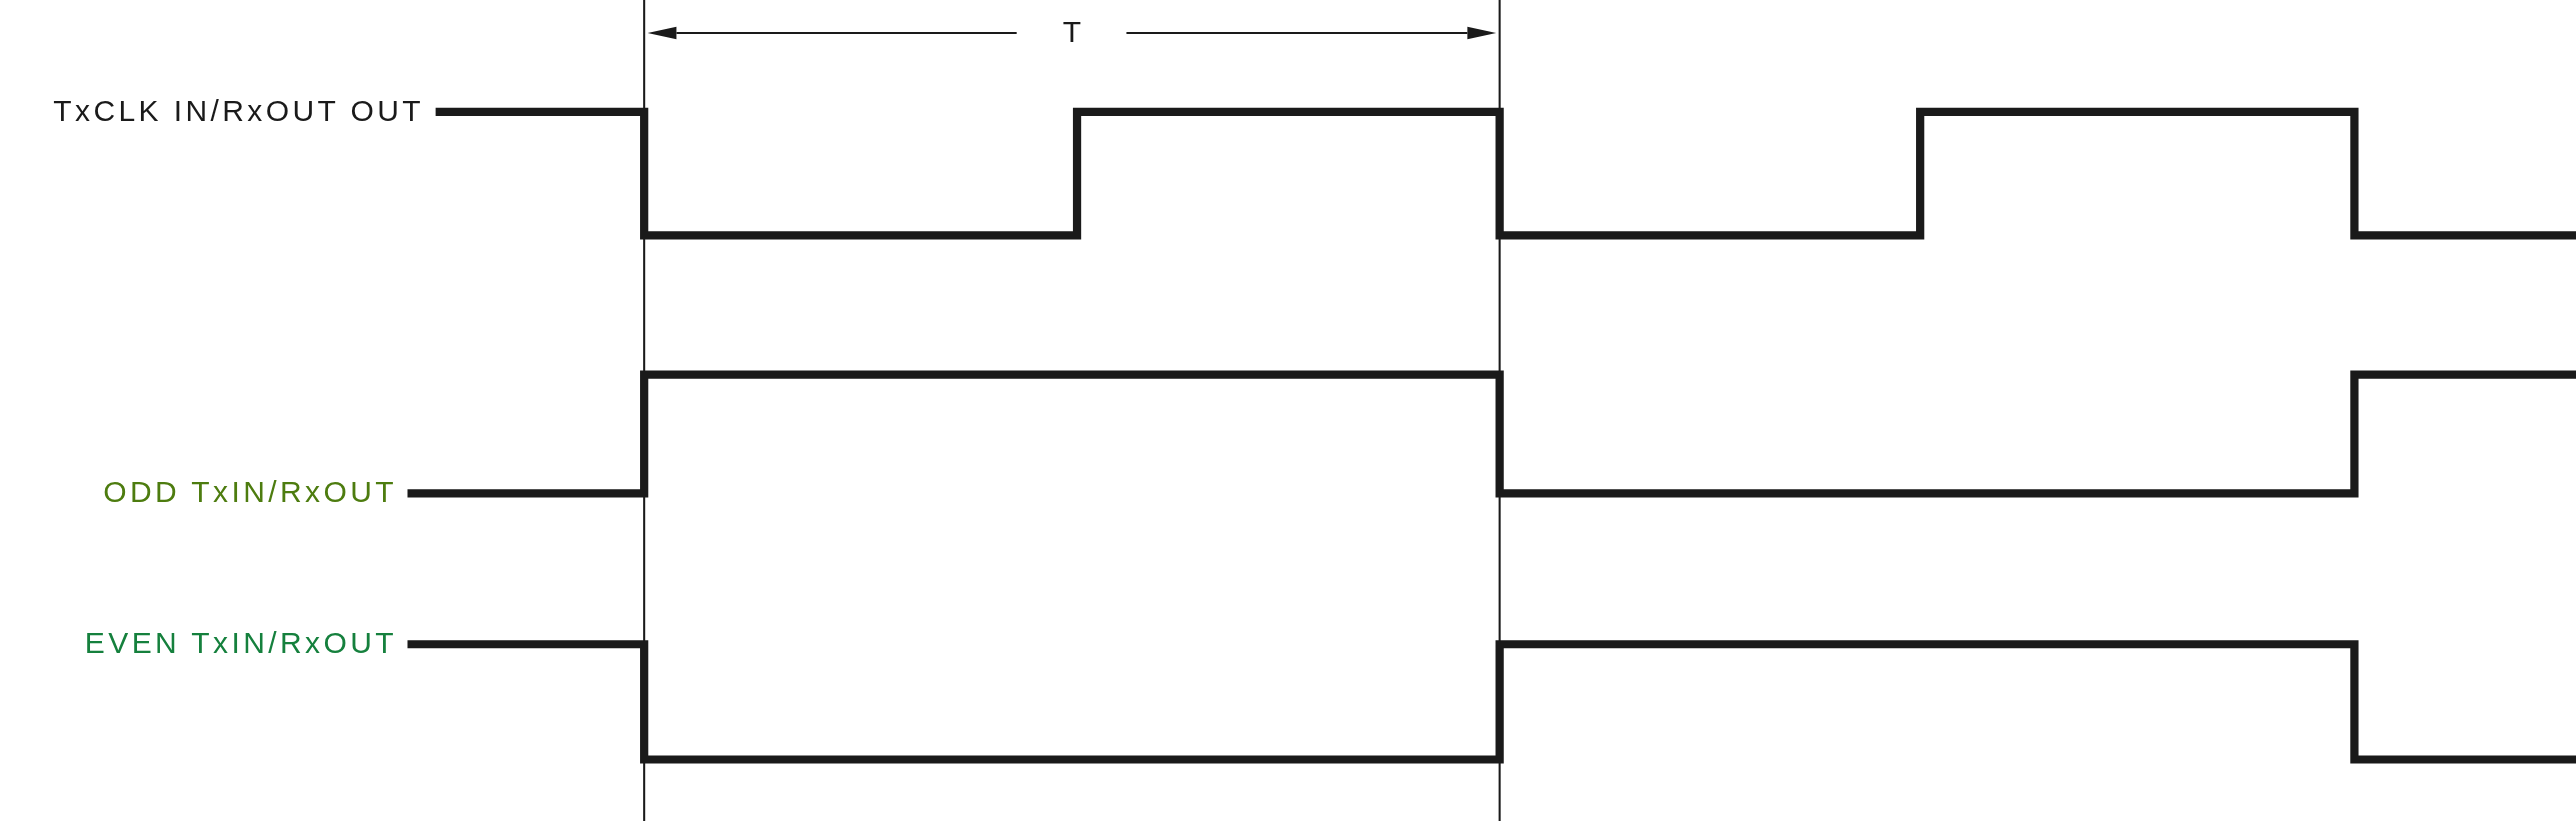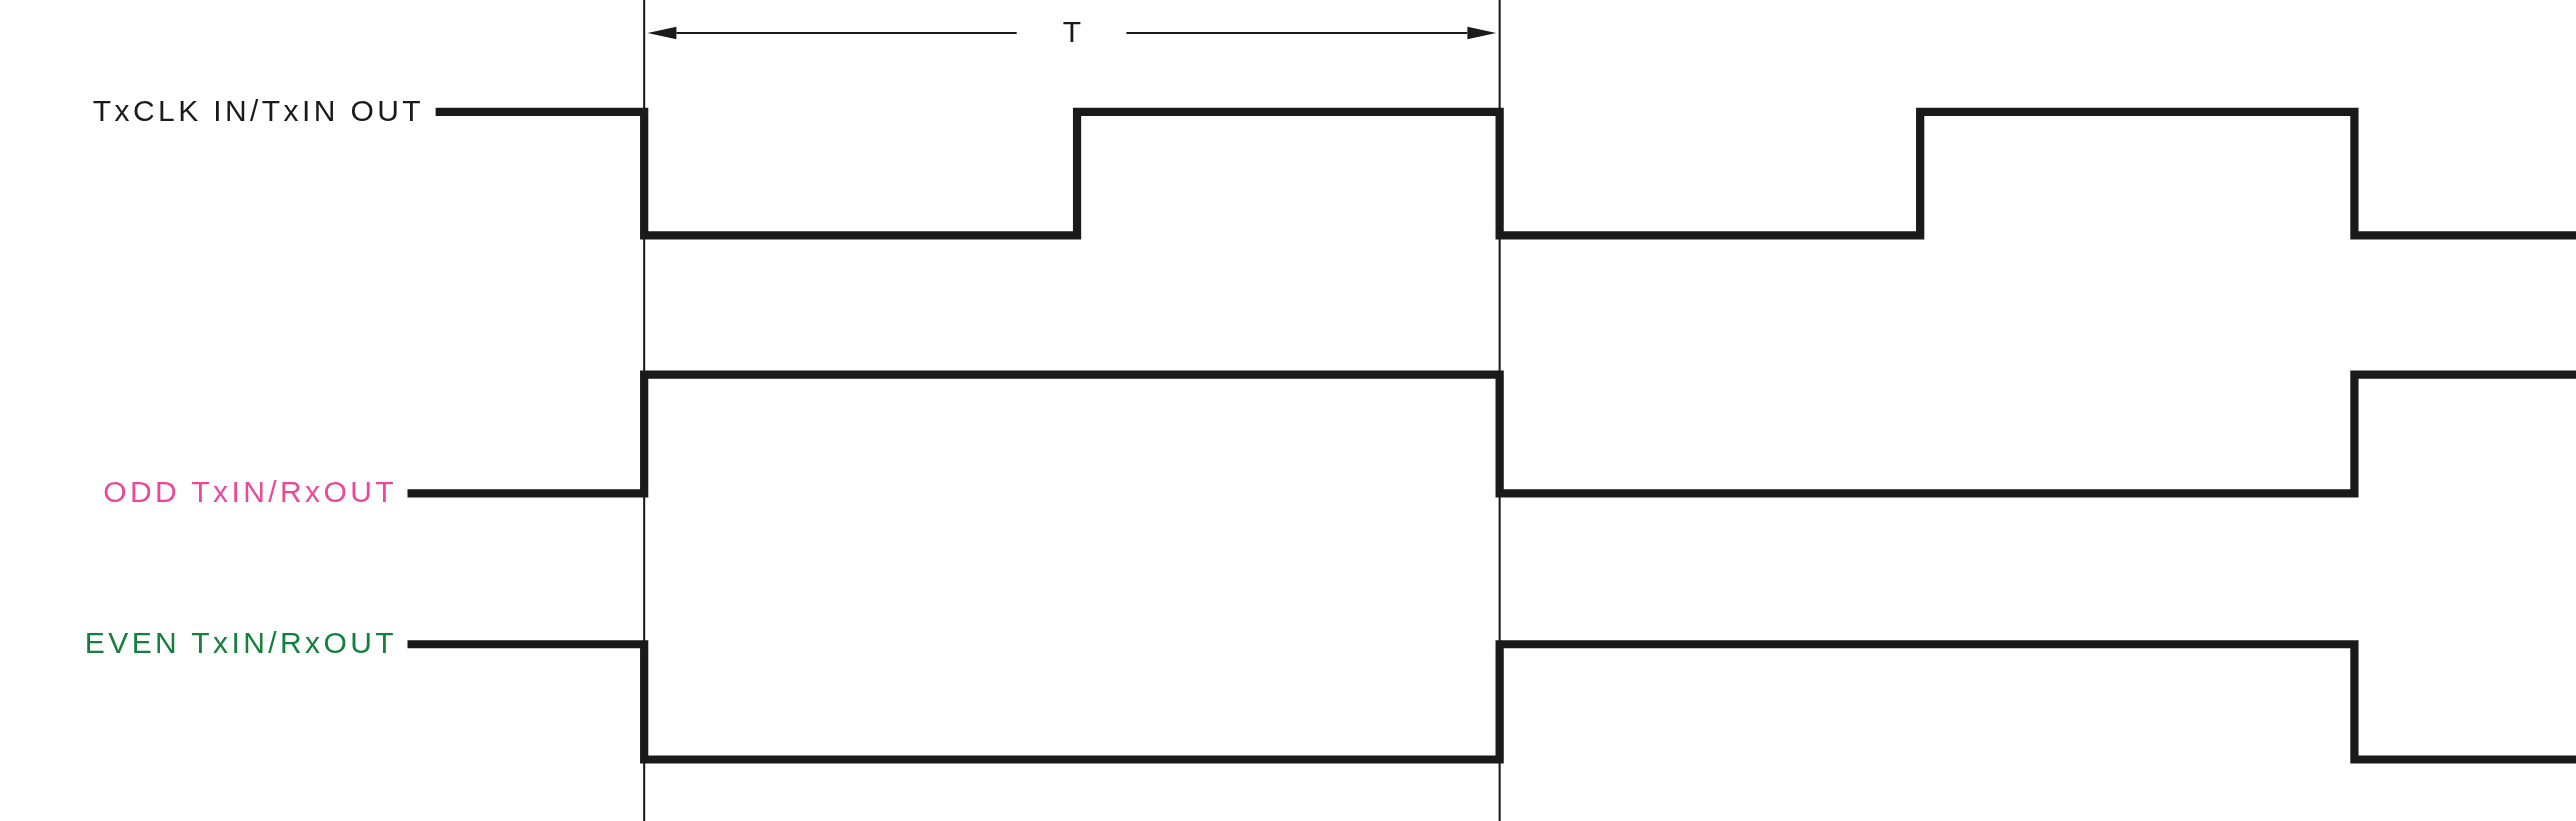--- a/index.html
+++ b/index.html
@@ -49,21 +49,21 @@
       <line x1="2186" y1="0" x2="2186" y2="1198" stroke="#1a1a1a" stroke-width="3"></line>
       <polyline points="635,163 939,163 939,343 1570,343 1570,163 2186,163 2186,343 2799,343 2799,163 3432,163 3432,343 3755,343" fill="none" stroke="#1a1a1a" stroke-width="12" stroke-linejoin="miter" stroke-linecap="butt"></polyline>
       <polyline points="594,719 939,719 939,546 2186,546 2186,719 3432,719 3432,546 3755,546" fill="none" stroke="#1a1a1a" stroke-width="12" stroke-linejoin="miter" stroke-linecap="butt"></polyline>
       <polyline points="594,939 939,939 939,1107 2186,1107 2186,939 3432,939 3432,1107 3755,1107" fill="none" stroke="#1a1a1a" stroke-width="12" stroke-linejoin="miter" stroke-linecap="butt"></polyline>
       <line x1="986" y1="48" x2="1482" y2="48" stroke="#1a1a1a" stroke-width="3"></line>
       <line x1="1642" y1="48" x2="2139" y2="48" stroke="#1a1a1a" stroke-width="3"></line>
       <polygon points="944,48 986,39 986,57" fill="#1a1a1a"></polygon>
       <polygon points="2181,48 2139,39 2139,57" fill="#1a1a1a"></polygon>
     </svg>
 
-  <div class="sig-label" id="label-0" style="right: 2152px; top: 112px; color: rgb(26, 26, 26);">TxCLK IN/TxIN OUT</div>
+  <div class="sig-label" id="label-0" style="right: 2152px; top: 112px; color: rgb(26, 26, 26);">TxCLK IN/RxOUT OUT</div>
 
-  <div class="sig-label" id="label-1" style="right: 2179px; top: 493px; color: #ec4899;">ODD TxIN/RxOUT</div>
+  <div class="sig-label" id="label-1" style="right: 2179px; top: 493px; color: #4d7c0f;">ODD TxIN/RxOUT</div>
 
   <div class="sig-label" id="label-2" style="right: 2179px; top: 644px; color: #15803d;">EVEN TxIN/RxOUT</div>
 
   <div class="dim-label" id="dim-label" style="left: 1072px; top: 33px; color: rgb(26, 26, 26);">T</div>
 </div>
 
 
 </body></html>

